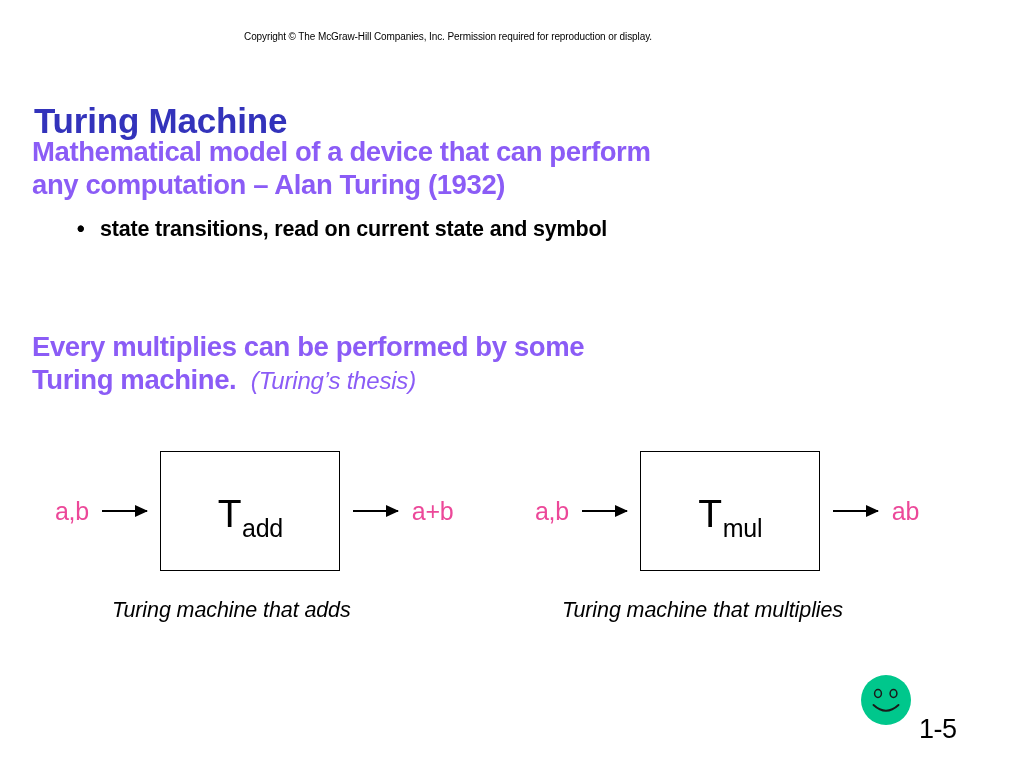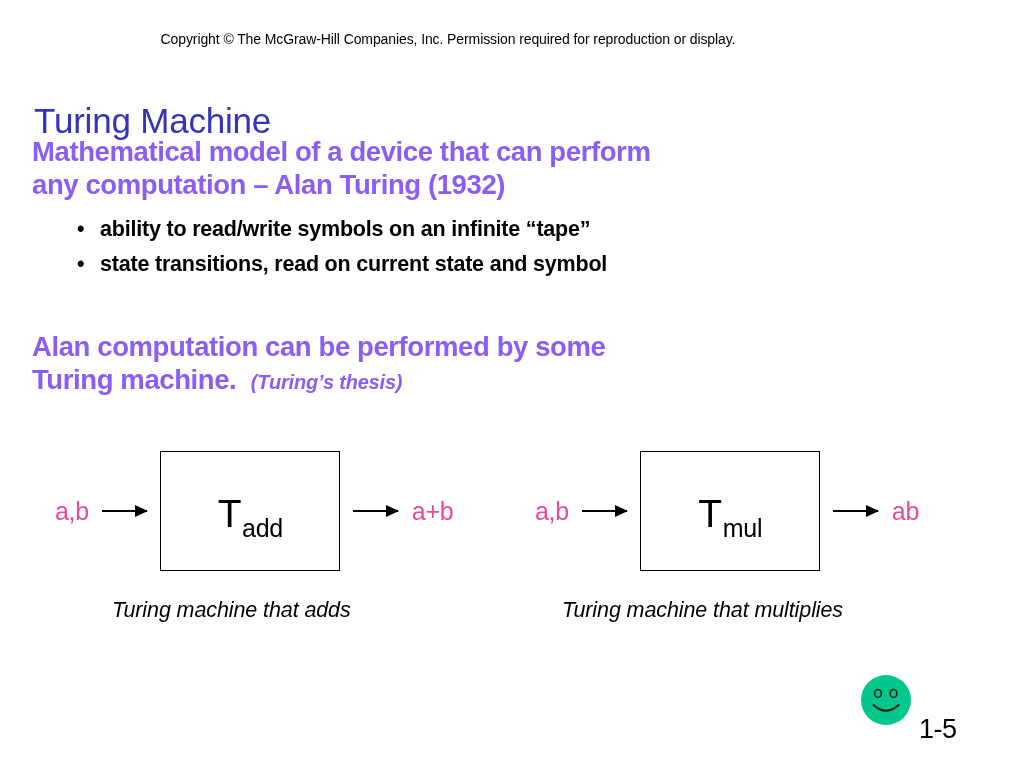--- a/index.html
+++ b/index.html
@@ -24,34 +24,34 @@
     background: #ffffff;
   }
 
   
   .copyright {
     position: absolute;
     top: 31px;
     left: 0;
     width: 896px;
     text-align: center;
-    font-size: 14px;
+    font-size: 10px;
     font-weight: 400;
     letter-spacing: -0.1px;
     color: #000;
     white-space: nowrap;
   }
 
   
   .title {
     position: absolute;
     top: 80px;
     left: 34px;
     font-size: 35px;
-    font-weight: normal;
+    font-weight: bold;
     color: #3333bb;
     letter-spacing: -0.2px;
     line-height: 1.05;
     white-space: nowrap;
   }
 
   
   .para {
     position: absolute;
     font-size: 27.5px;
@@ -64,23 +64,23 @@
     top: 135px;
     left: 32px;
     width: 830px;
   }
   .para-thesis {
     top: 330px;
     left: 32px;
     width: 830px;
   }
   .thesis-note {
-    font-size: 20px;
+    font-size: 24px;
     font-style: italic;
-    font-weight: bold;
+    font-weight: normal;
     letter-spacing: -0.2px;
   }
 
   
   .bullets {
     position: absolute;
     top: 212px;
     left: 72px;
     margin: 0;
     padding: 0;
@@ -231,30 +231,29 @@
   <h1 class="title">Turing Machine</h1>
 
   <div class="para para-intro">
     <div>Mathematical model of a device that can perform</div>
     <div>any computation – Alan Turing (1932)</div>
   </div>
 
   <ul class="bullets">
     <li>
       <span class="dot">•</span>
-      <span>ability to read/write symbols on an infinite “tape”</span>
     </li>
     <li>
       <span class="dot">•</span>
       <span>state transitions, read on current state and symbol</span>
     </li>
   </ul>
 
   <div class="para para-thesis">
-    <div>Alan computation can be performed by some</div>
+    <div>Every multiplies can be performed by some</div>
     <div>
       <span>Turing machine.</span><span>&nbsp;&nbsp;</span><span class="thesis-note">(Turing’s thesis)</span>
     </div>
   </div>
 
   <div class="diagram diagram-add">
     <div class="dg-row">
       <span class="io-label">a,b</span>
       <span class="gap-sm"></span>
       <span class="arrow arrow-in"></span>

